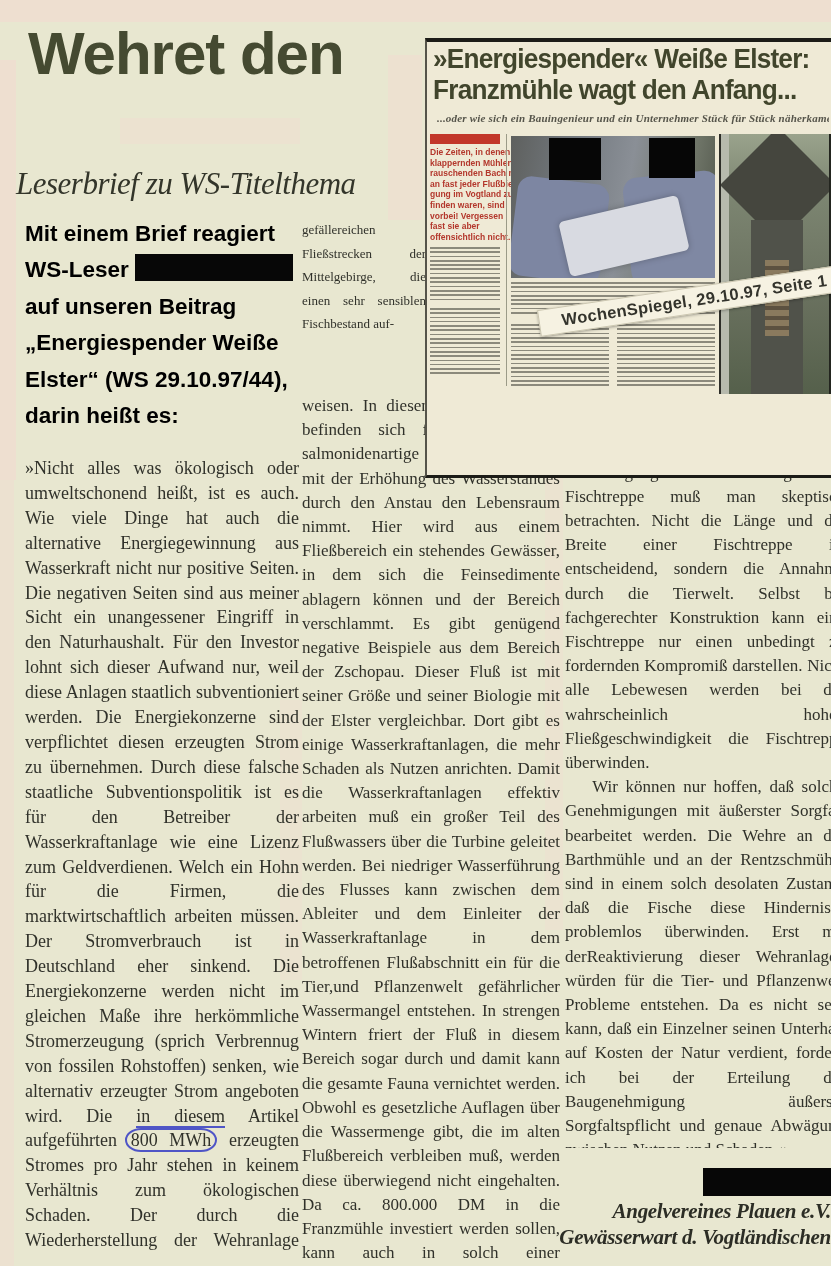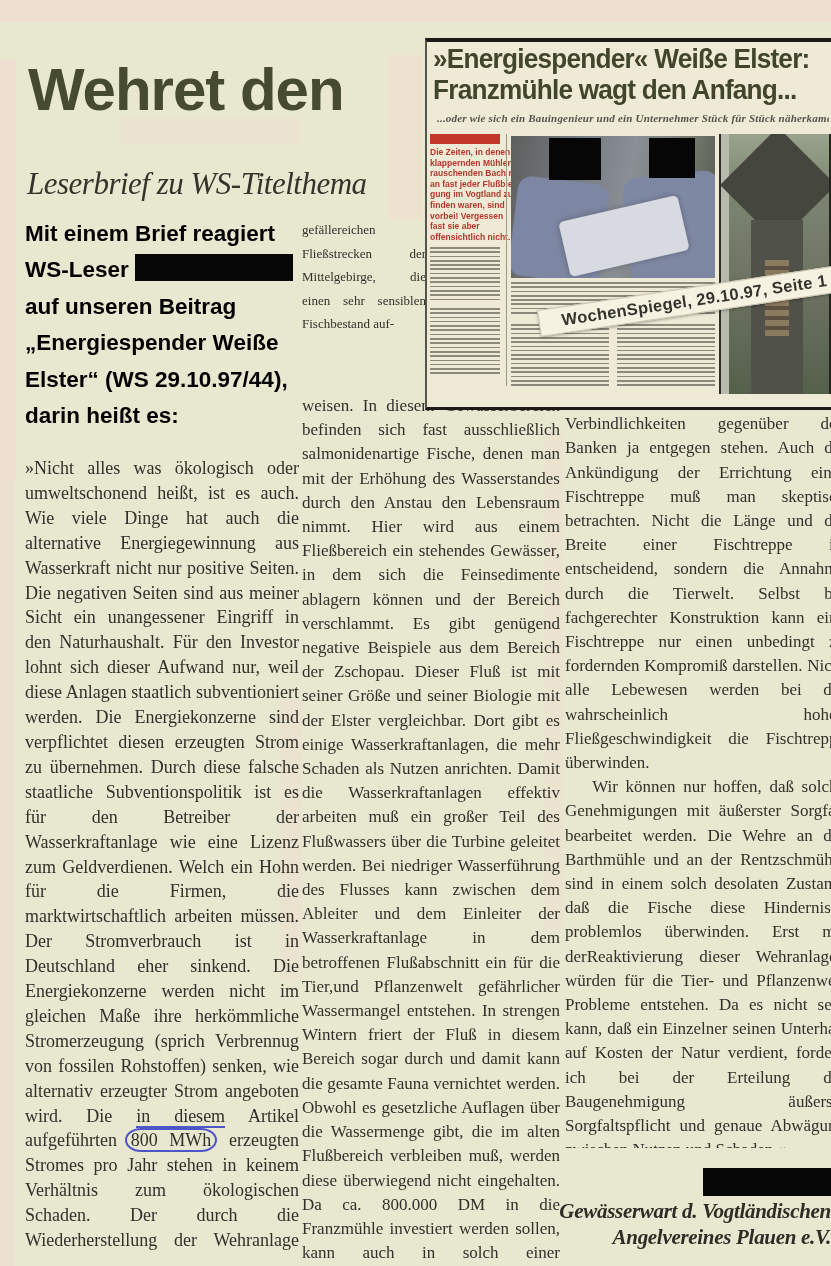--- a/index.html
+++ b/index.html
@@ -8,24 +8,24 @@
     background:#e8e7d0;
     font-family:"Liberation Serif", serif;
     color:#2e2f26;
   }
   
   .patch{position:absolute;background:#f3d9d0;opacity:.55;pointer-events:none;}
   
   .title{
     position:absolute;left:28px;top:22px;width:390px;
     font-family:"Liberation Sans", sans-serif;font-weight:bold;
-    font-size:60px;line-height:1.08;letter-spacing:-1px;color:#454a31;margin-top:36px;
+    font-size:60px;line-height:1.08;letter-spacing:-1px;color:#454a31;
   }
   .subtitle{
-    position:absolute;left:27px;top:166px;width:400px;
+    position:absolute;left:16px;top:166px;width:400px;
     font-family:"Liberation Serif", serif;font-style:italic;
     font-size:31px;color:#33352a;letter-spacing:-0.5px;
   }
   .intro{
     position:absolute;left:25px;top:216px;width:278px;
     font-family:"Liberation Sans", sans-serif;font-weight:bold;
     font-size:22.5px;line-height:1.62;color:#000000;text-align:left;
   }
   .redact-inline{
     display:inline-block;width:158px;height:27px;background:#070707;
@@ -48,21 +48,21 @@
   }
   
   .redact-sig{position:absolute;left:703px;top:1168px;width:128px;height:28px;background:#070707;}
   .signature{
     position:absolute;left:540px;top:1198px;width:291px;text-align:right;
     font-family:"Liberation Serif", serif;font-style:italic;font-weight:bold;
     font-size:21px;line-height:1.25;color:#2c2d25;letter-spacing:-0.3px;
   }
   
   .clipping{
-    position:absolute;left:425px;top:38px;width:406px;height:372px;
+    position:absolute;left:425px;top:38px;width:406px;height:440px;
     background:#efead6;border-top:4px solid #1c1c17;border-bottom:3px solid #1c1c17;
     border-left:2px solid #55544a;box-sizing:border-box;overflow:hidden;
   }
   .clip-headline{
     position:absolute;left:6px;top:2px;width:398px;
     font-family:"Liberation Sans", sans-serif;font-weight:bold;
     font-size:27px;line-height:1.14;letter-spacing:-0.8px;color:#41452c;
     transform:scaleX(.97);transform-origin:left top;white-space:nowrap;
   }
   .clip-subheadline{
@@ -143,22 +143,22 @@
 <div id="col2-narrow" class="bodycol">gefällereichen Fließstrecken der Mittelgebirge, die einen sehr sensiblen Fischbestand auf-</div>
 <div id="col2-wide" class="bodycol">weisen. In diesem Gewässerbereich befinden sich fast ausschließlich salmonidenartige Fische, denen man mit der Erhöhung des Wasserstandes durch den Anstau den Lebensraum nimmt. Hier wird aus einem Fließbereich ein stehendes Gewässer, in dem sich die Feinsedimente ablagern können und der Bereich verschlammt. Es gibt genügend negative Beispiele aus dem Bereich der Zschopau. Dieser Fluß ist mit seiner Größe und seiner Biologie mit der Elster vergleichbar. Dort gibt es einige Wasserkraftanlagen, die mehr Schaden als Nutzen anrichten. Damit die Wasserkraftanlagen effektiv arbeiten muß ein großer Teil des Flußwassers über die Turbine geleitet werden. Bei niedriger Wasserführung des Flusses kann zwischen dem Ableiter und dem Einleiter der Wasserkraftanlage in dem betroffenen Flußabschnitt ein für die Tier,und Pflanzenwelt gefährlicher Wassermangel entstehen. In strengen Wintern friert der Fluß in diesem Bereich sogar durch und damit kann die gesamte Fauna vernichtet werden. Obwohl es gesetzliche Auflagen über die Wassermenge gibt, die im alten Flußbereich verbleiben muß, werden diese überwiegend nicht eingehalten. Da ca. 800.000 DM in die Franzmühle investiert werden sollen, kann auch in solch einer wasserarmen Zeit die Turbine nicht</div>
 
 <div id="col3" class="bodycol">
   <p>abgeschaltet werden. Dies würde den Verbindlichkeiten gegenüber den Banken ja entgegen stehen. Auch die Ankündigung der Errichtung einer Fischtreppe muß man skeptisch betrachten. Nicht die Länge und die Breite einer Fischtreppe ist entscheidend, sondern die Annahme durch die Tierwelt. Selbst bei fachgerechter Konstruktion kann eine Fischtreppe nur einen unbedingt zu fordernden Kompromiß darstellen. Nicht alle Lebewesen werden bei der wahrscheinlich hohen Fließgeschwindigkeit die Fischtreppe überwinden.</p>
   <p>Wir können nur hoffen, daß solche Genehmigungen mit äußerster Sorgfalt bearbeitet werden. Die Wehre an der Barthmühle und an der Rentzschmühle sind in einem solch desolaten Zustand, daß die Fische diese Hindernisse problemlos überwinden. Erst mit derReaktivierung dieser Wehranlagen würden für die Tier- und Pflanzenwelt Probleme entstehen. Da es nicht sein kann, daß ein Einzelner seinen Unterhalt auf Kosten der Natur verdient, fordere ich bei der Erteilung der Baugenehmigung äußerste Sorgfaltspflicht und genaue Abwägung zwischen Nutzen und Schaden.«</p>
 </div>
 
 <div class="redact-sig"></div>
 <div class="signature">
+  <div>Angelvereines Plauen e.V.</div>
   <div>Gewässerwart d. Vogtländischen</div>
-  <div>Angelvereines Plauen e.V.</div>
 </div>
 
 <div class="clipping">
   <div class="clip-headline">
     <div>»Energiespender« Weiße Elster:</div>
     <div>Franzmühle wagt den Anfang...</div>
   </div>
   <div class="clip-subheadline">...oder wie sich ein Bauingenieur und ein Unternehmer Stück für Stück näherkamen</div>
 
   <div class="clip-minicol">

